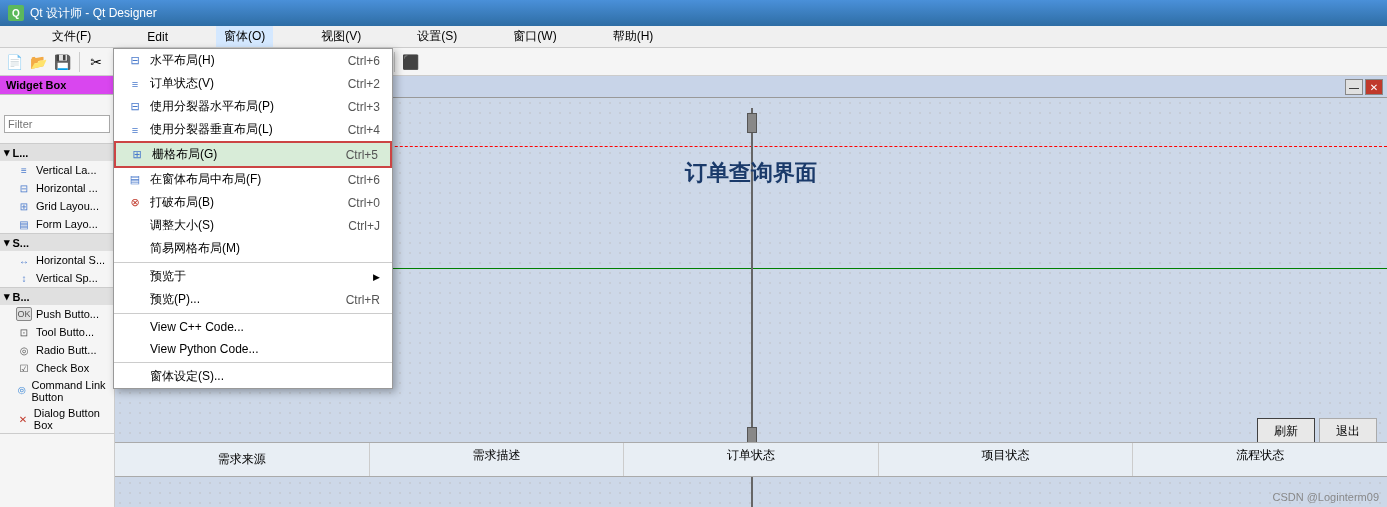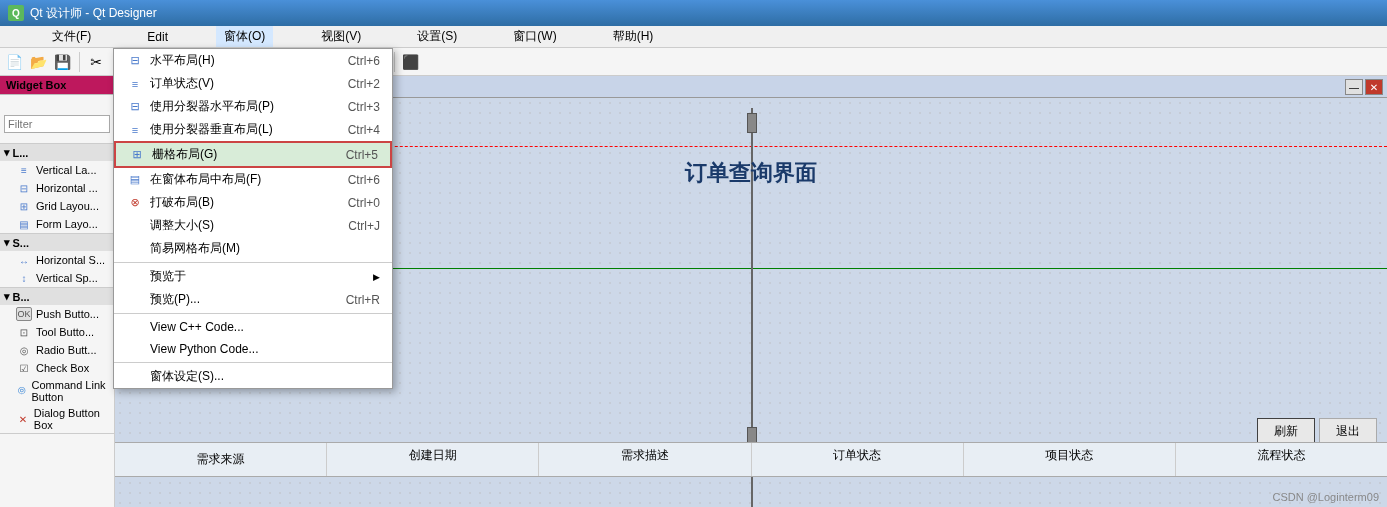--- a/index.html
+++ b/index.html
@@ -81,21 +81,21 @@
     
     .widget-box {
       width: 115px;
       background: #f5f5f5;
       border-right: 1px solid #ccc;
       display: flex;
       flex-direction: column;
       font-size: 11px;
     }
     .widget-box-title {
-      background: #be185d;
+      background: #d946ef;
       padding: 3px 6px;
       font-weight: bold;
       font-size: 11px;
       border-bottom: 1px solid #bbb;
     }
     .widget-filter {
       padding: 10px 4px;
       border-bottom: 1px solid #ccc;
       margin-top: 10px;
     }
@@ -456,21 +456,20 @@
         <div style="padding:3px 14px;border:1px solid #aaa;background:#4a90d9;color:white;cursor:pointer;font-size:12px;">待处理</div>
       </div>
 
       <div style="position:absolute;right:10px;bottom:62px;display:flex;gap:4px;">
         <div style="padding:4px 16px;border:1px solid #404040;background:#e8e8e8;cursor:pointer;font-size:12px;">刷新</div>
         <div style="padding:4px 16px;border:1px solid #aaa;background:#e8e8e8;cursor:pointer;font-size:12px;">退出</div>
       </div>
 
       <div style="position:absolute;bottom:30px;left:0;right:0;display:flex;border-top:1px solid #aaa;border-bottom:1px solid #aaa;background:#e8eef4;">
         <div style="flex:1;padding:8px 8px;border-right:1px solid #ccc;font-size:12px;text-align:center;">需求来源</div>
-        <div style="flex:1;padding:4px 8px;border-right:1px solid #ccc;font-size:12px;text-align:center;">创建日期</div>
         <div style="flex:1;padding:4px 8px;border-right:1px solid #ccc;font-size:12px;text-align:center;">需求描述</div>
         <div style="flex:1;padding:4px 8px;border-right:1px solid #ccc;font-size:12px;text-align:center;">订单状态</div>
         <div style="flex:1;padding:4px 8px;border-right:1px solid #ccc;font-size:12px;text-align:center;">项目状态</div>
         <div style="flex:1;padding:4px 8px;font-size:12px;text-align:center;">流程状态</div>
       </div>
 
       <div style="position:absolute;bottom:4px;right:8px;font-size:11px;color:#888;">CSDN @Loginterm09</div>
     </div>
   </div>
 </div>

